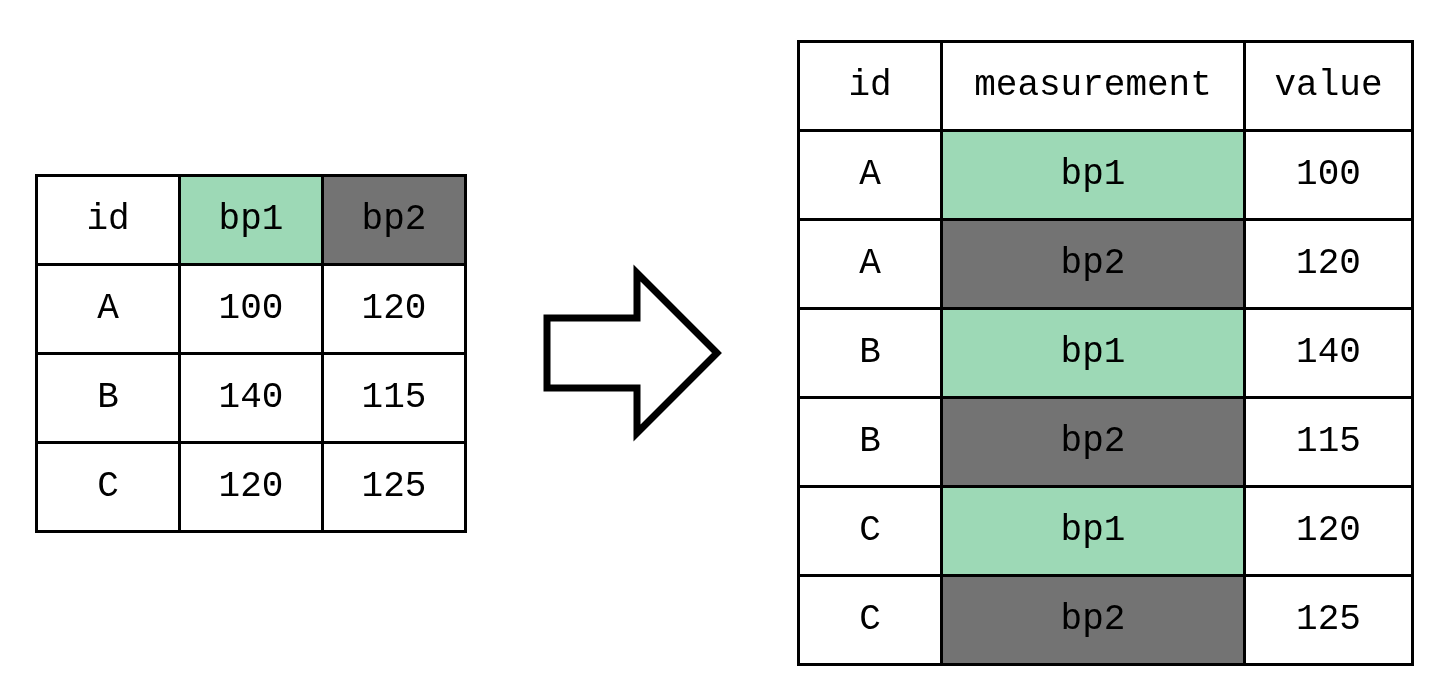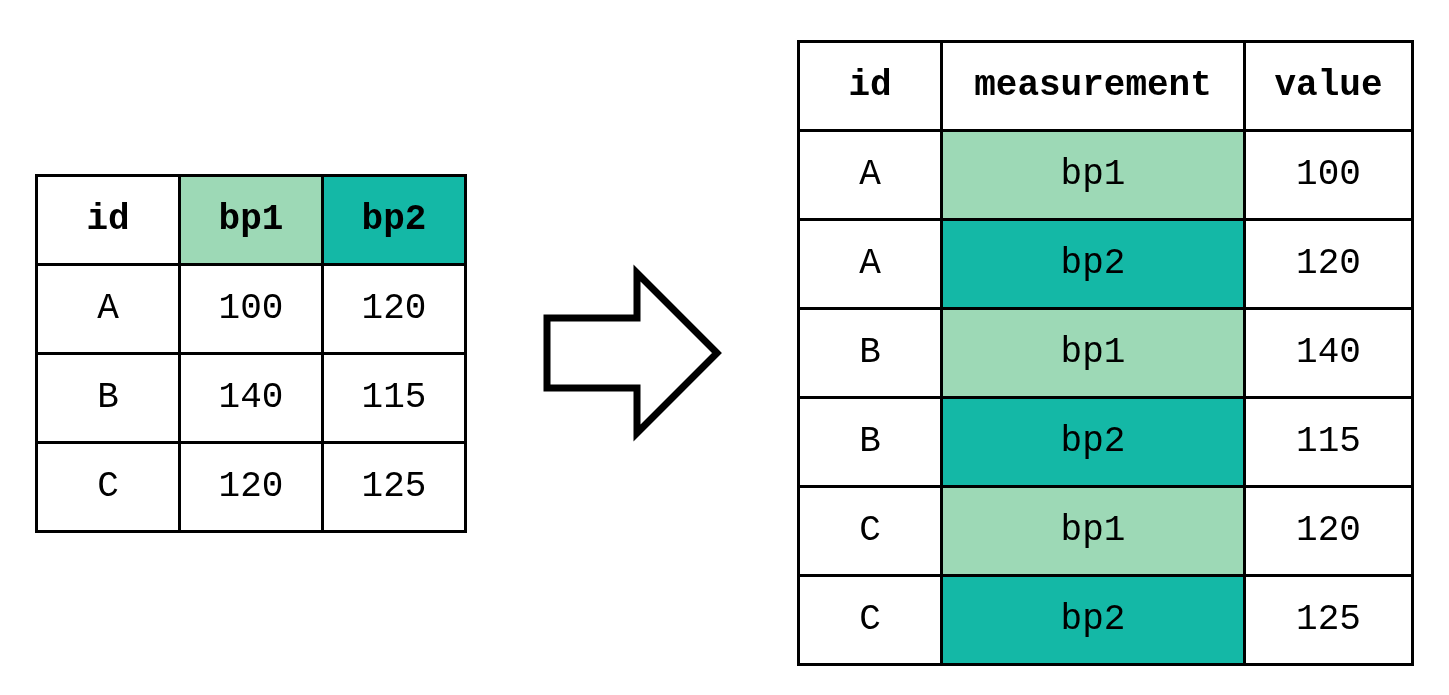--- a/index.html
+++ b/index.html
@@ -30,41 +30,41 @@
   }
   th, td {
     border: 3px solid #000;
     text-align: center;
     vertical-align: middle;
     font-weight: 400;
     line-height: 1;
     padding: 0;
   }
   th {
-    font-weight: 700;
+    font-weight: 400;
   }
 
   
   .left-table th, .left-table td {
     width: 140px;
     height: 86px;
     font-size: 36px;
   }
 
   
   .right-table th, .right-table td {
     height: 86px;
     font-size: 36px;
   }
   .right-table .col-id    { width: 140px; }
   .right-table .col-meas  { width: 300px; }
   .right-table .col-val   { width: 165px; }
 
   .green { background: #9dd9b6; margin-top: 35px; }
-  .blue  { background: #14b8a6; }
+  .blue  { background: #737373; }
 
   
   .arrow {
     flex: 0 0 auto;
   }
   .arrow svg {
     display: block;
   }
 </style>
 </head>

